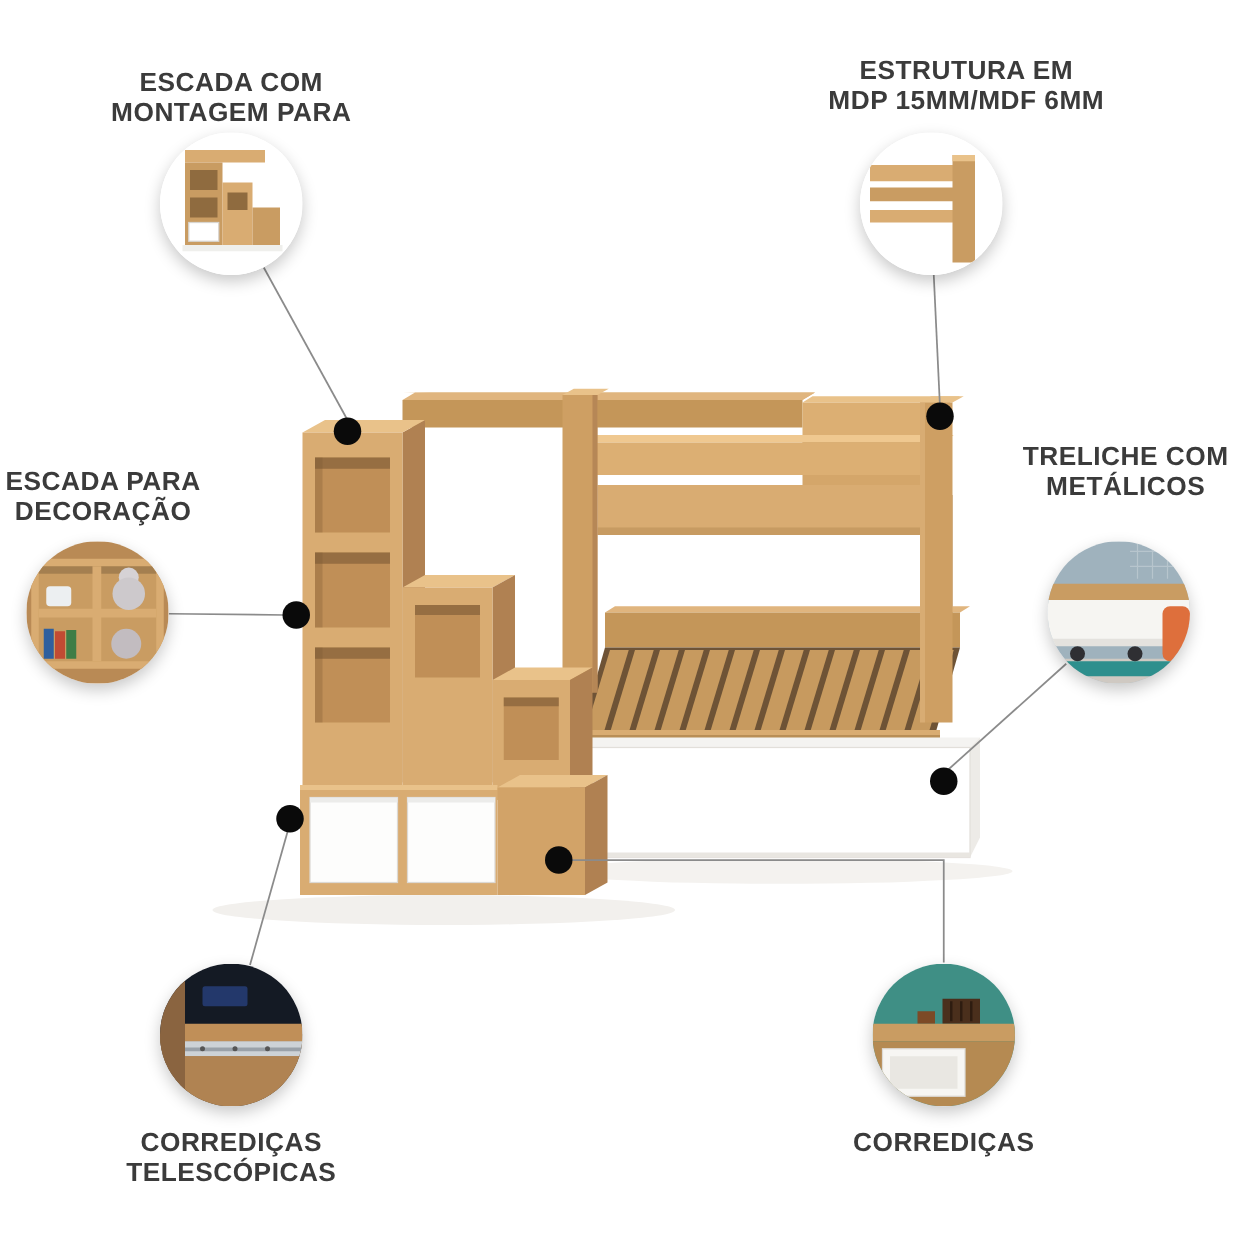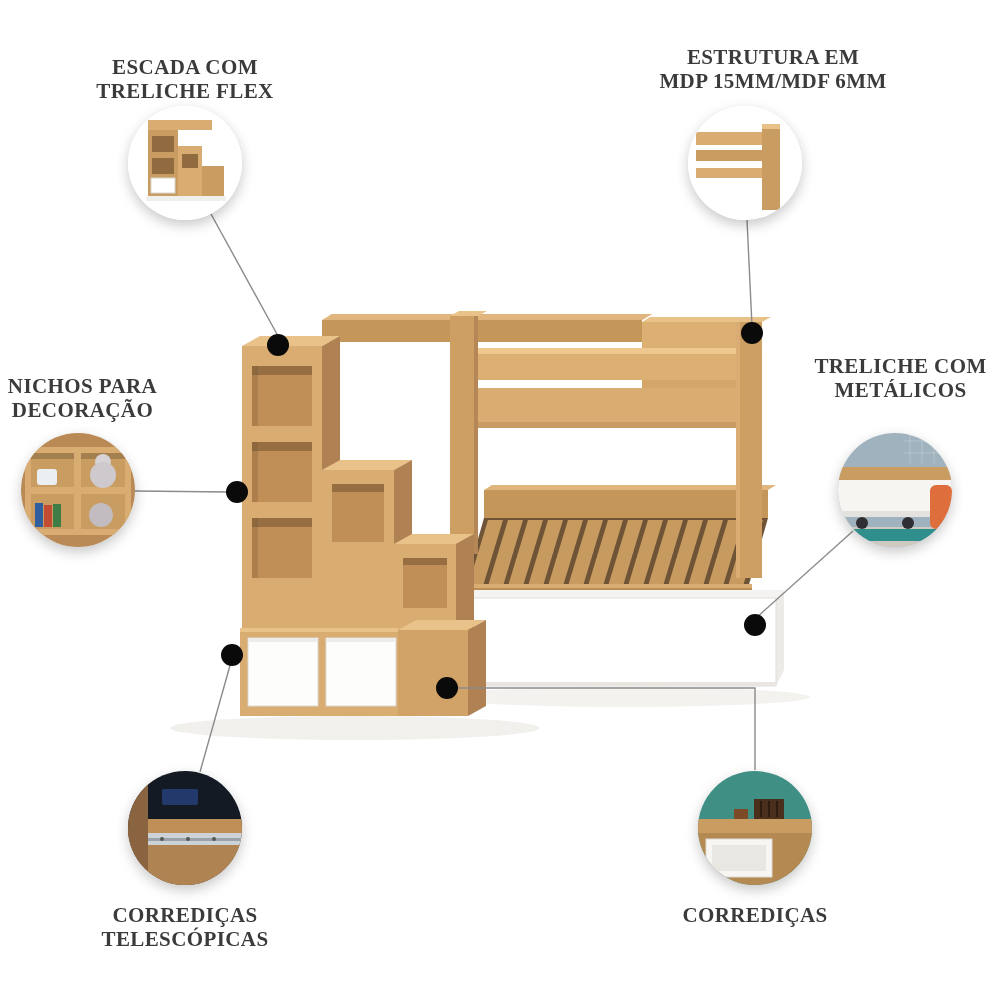--- a/index.html
+++ b/index.html
@@ -1,17 +1,17 @@
 <!DOCTYPE html>
 <html><head>
 <meta charset="utf-8">
 <style>
   html,body{margin:0;padding:0;background:#ffffff;}
   .canvas{position:relative;width:1000px;height:1000px;background:#ffffff;overflow:hidden;
-          font-family:Liberation Serif, serif;}
+          font-family:Liberation Sans, sans-serif;}
   .scene{position:absolute;left:0;top:0;}
   .callout-label{position:absolute;text-align:center;color:#3b3b3b;font-weight:700;
                  font-size:21px;line-height:24px;letter-spacing:.4px;}
   .callout-label span{display:block;}
   .photo-circle{position:absolute;width:114px;height:114px;border-radius:50%;overflow:hidden;
                 box-shadow:0 5px 13px rgba(0,0,0,.22);background:#fff;}
   .photo-circle svg{display:block;}
 </style>
 </head>
 <body>
@@ -150,30 +150,30 @@
       <circle cx="752" cy="333" r="11"></circle>
       <circle cx="237" cy="492" r="11"></circle>
       <circle cx="755" cy="625" r="11"></circle>
       <circle cx="232" cy="655" r="11"></circle>
       <circle cx="447" cy="688" r="11"></circle>
     </g>
   </svg>
 
   <div class="callout-label" style="left:60px;top:55px;width:250px">
     <span>ESCADA COM</span>
-    <span>TRELICHE FLEX</span>
+    <span>MONTAGEM PARA</span>
   </div>
 
   <div class="callout-label" style="left:638px;top:45px;width:270px">
     <span>ESTRUTURA EM</span>
     <span>MDP 15MM/MDF 6MM</span>
   </div>
 
   <div class="callout-label" style="left:0px;top:374px;width:165px">
-    <span>NICHOS PARA</span>
+    <span>ESCADA PARA</span>
     <span>DECORAÇÃO</span>
   </div>
 
   <div class="callout-label" style="left:808px;top:354px;width:185px">
     <span>TRELICHE COM</span>
     <span>METÁLICOS</span>
   </div>
 
   <div class="callout-label" style="left:60px;top:903px;width:250px">
     <span>CORREDIÇAS</span>

